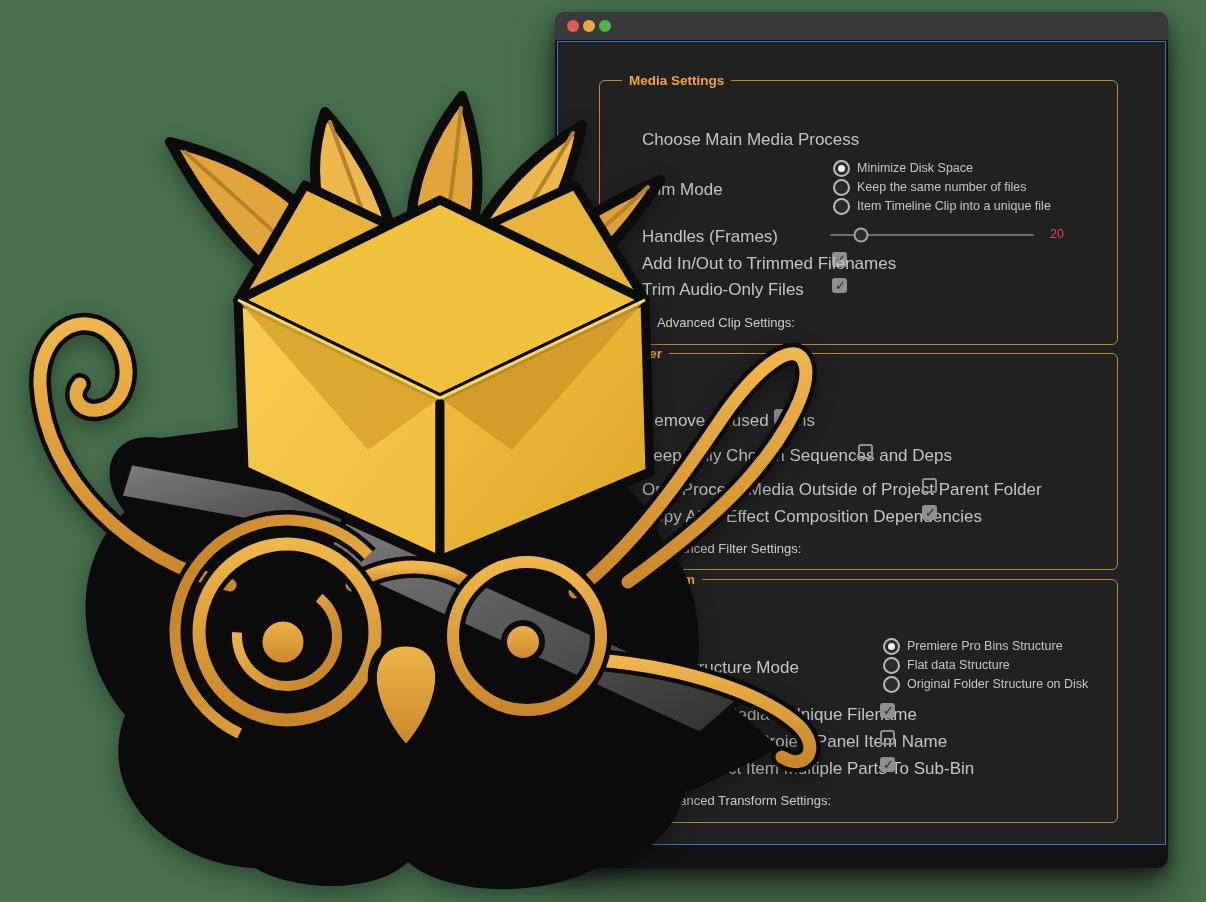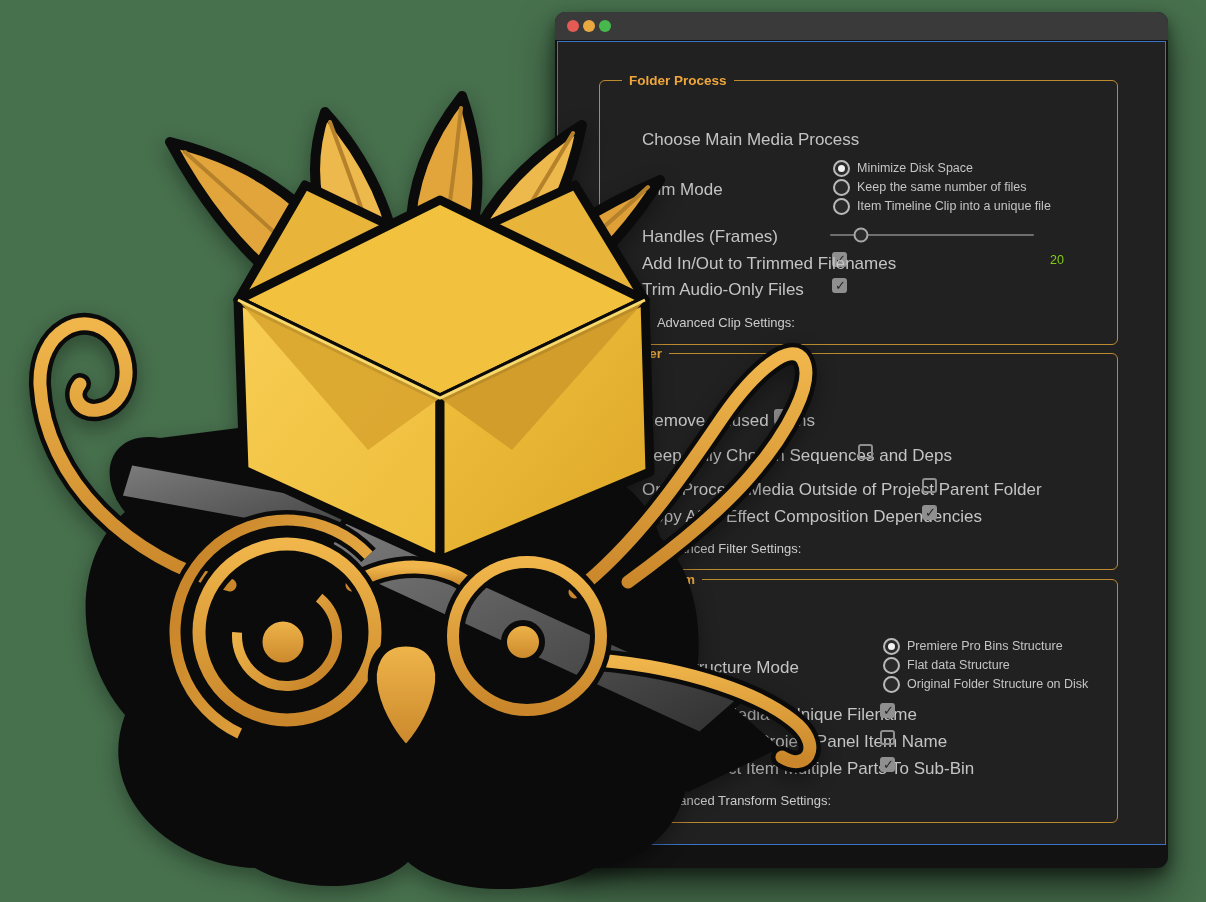--- a/index.html
+++ b/index.html
@@ -63,39 +63,39 @@
   
   .checkbox{position:absolute;width:15px;height:15px;border-radius:3px;
             border:2px solid #8f8f8f;background:transparent;box-sizing:border-box;cursor:pointer;}
   .checkbox.checked{background:#8f8f8f;border-color:#8f8f8f;}
   .checkbox.checked::after{content:"\2713";position:absolute;left:1px;top:-2px;
             font-size:13px;font-weight:bold;color:#262626;}
   
   .slider{position:absolute;height:2px;background:#6f6f6f;border-radius:1px;cursor:pointer;}
   .slider .thumb{position:absolute;top:50%;width:11px;height:11px;border:2px solid #a8a8a8;
             border-radius:50%;background:#2b2b2b;transform:translate(-50%,-50%);cursor:grab;}
-  .slider-value{position:absolute;font-size:12.5px;color:#84cc16;margin-top:26px;}
+  .slider-value{position:absolute;font-size:12.5px;color:#ef4444;}
   
   .owl{position:absolute;left:0;top:0;z-index:5;pointer-events:none;
        filter:drop-shadow(0 8px 10px rgba(0,0,0,.35));}
 </style>
 </head>
 <body>
 
 <div class="window">
   <div class="titlebar">
     <span class="tl red"></span>
     <span class="tl yellow"></span>
     <span class="tl green"></span>
   </div>
 
   <div class="panel-content">
 
     <fieldset class="section" style="left:41px;top:31px;width:517px;height:270px;">
-      <legend>Folder Process</legend>
+      <legend>Media Settings</legend>
 
       <div class="row-label" style="left:42px;top:42px;">Choose Main Media Process</div>
 
       <div class="row-label" style="left:42px;top:92px;">Trim Mode</div>
       <span class="radio selected" style="left:233px;top:72px;"></span>
       <span class="radio-lab" style="left:257px;top:73px;">Minimize Disk Space</span>
       <span class="radio" style="left:233px;top:91px;"></span>
       <span class="radio-lab" style="left:257px;top:92px;">Keep the same number of files</span>
       <span class="radio" style="left:233px;top:110px;"></span>
       <span class="radio-lab" style="left:257px;top:111px;">Item Timeline Clip into a unique file</span>

